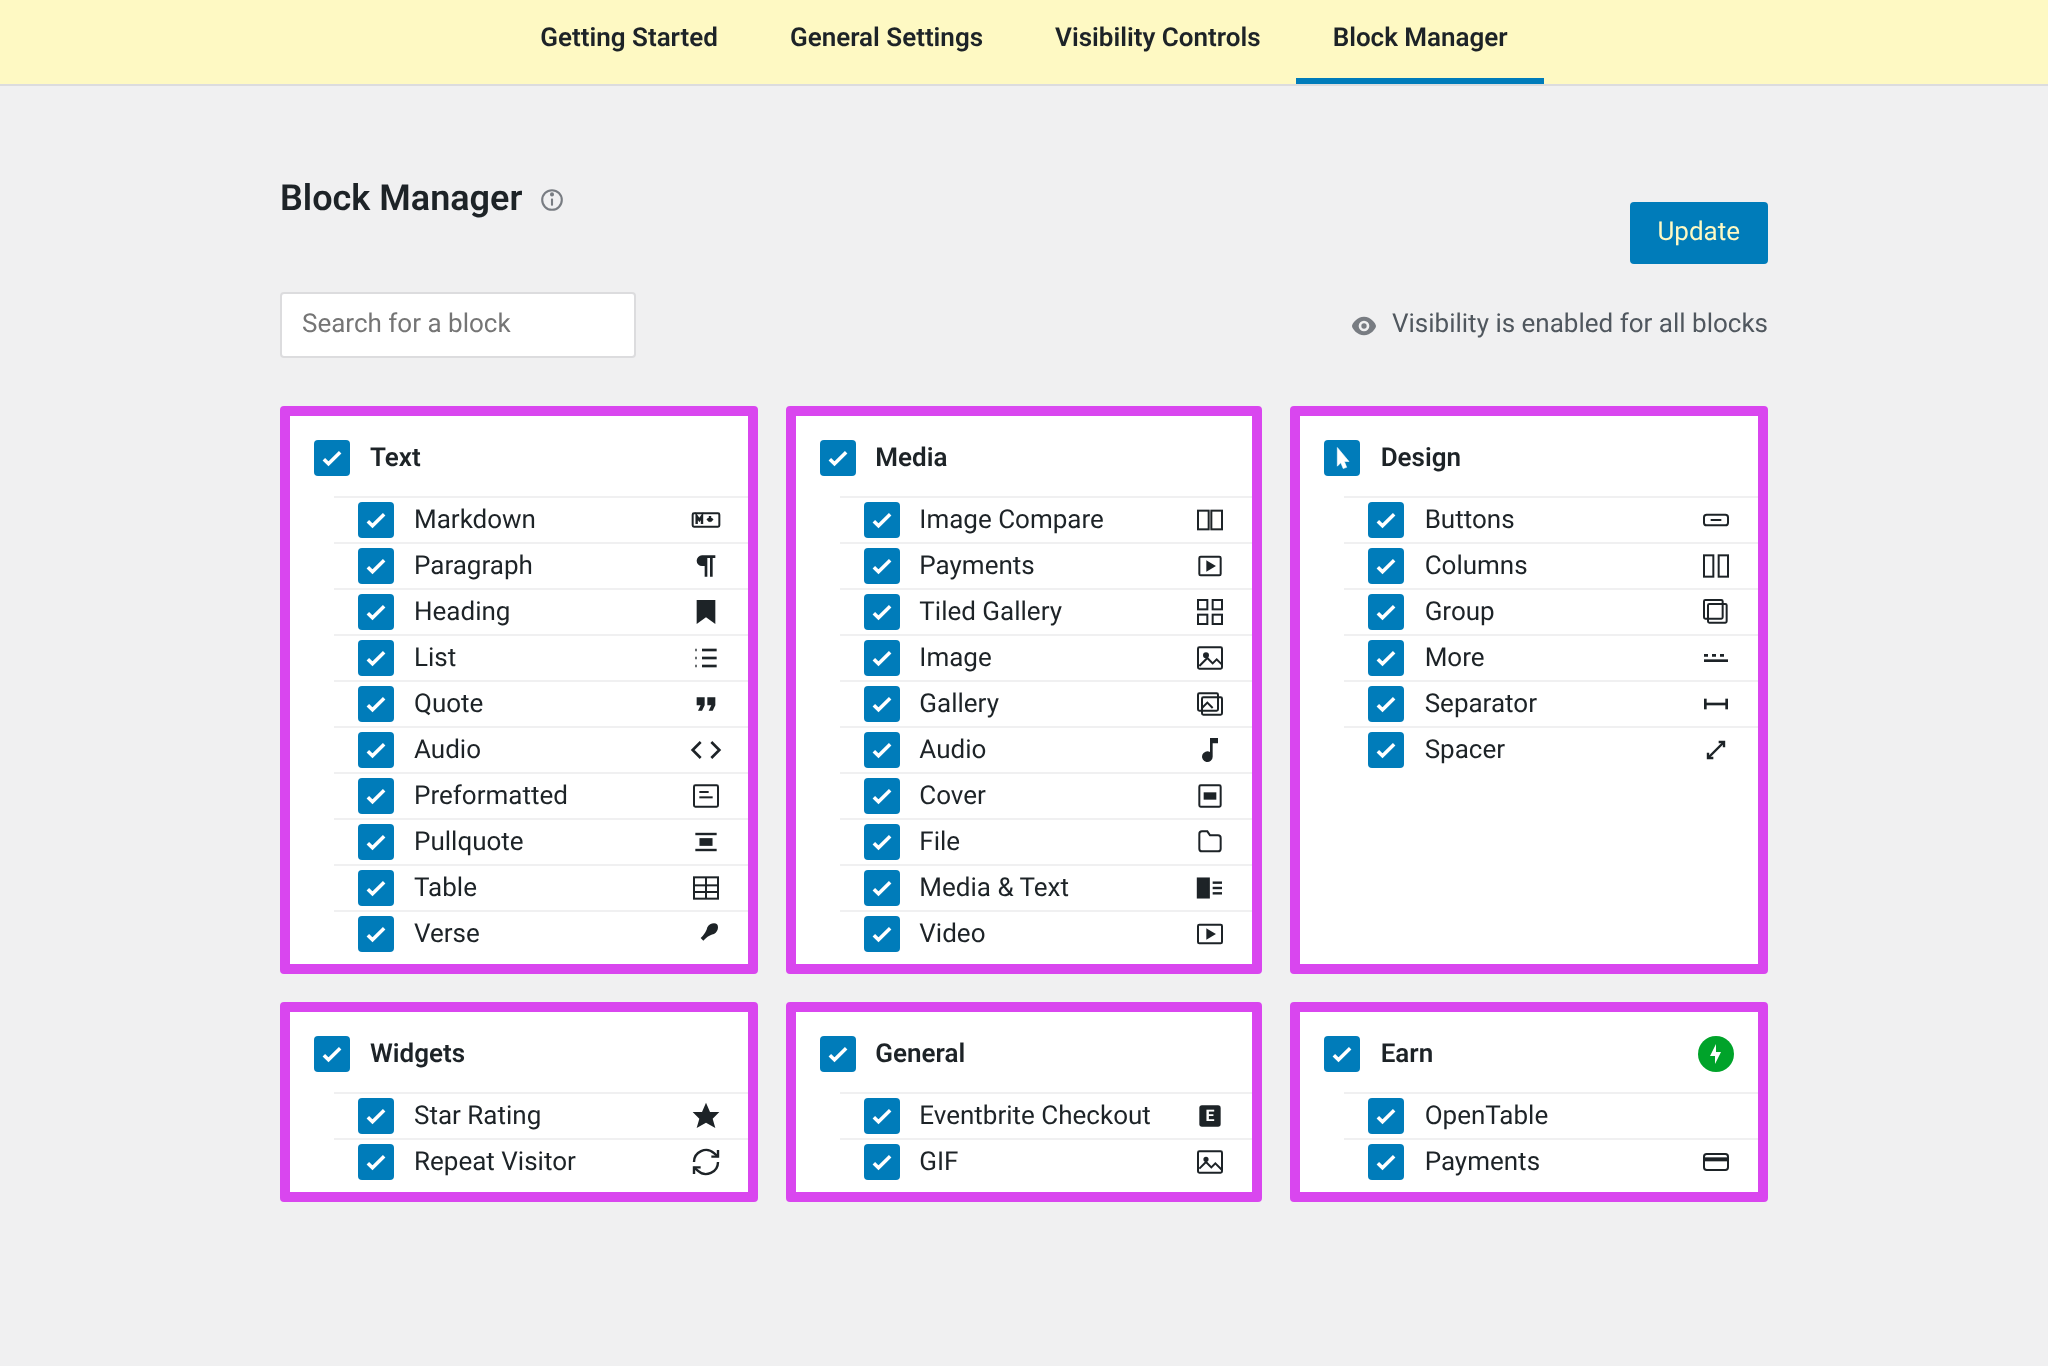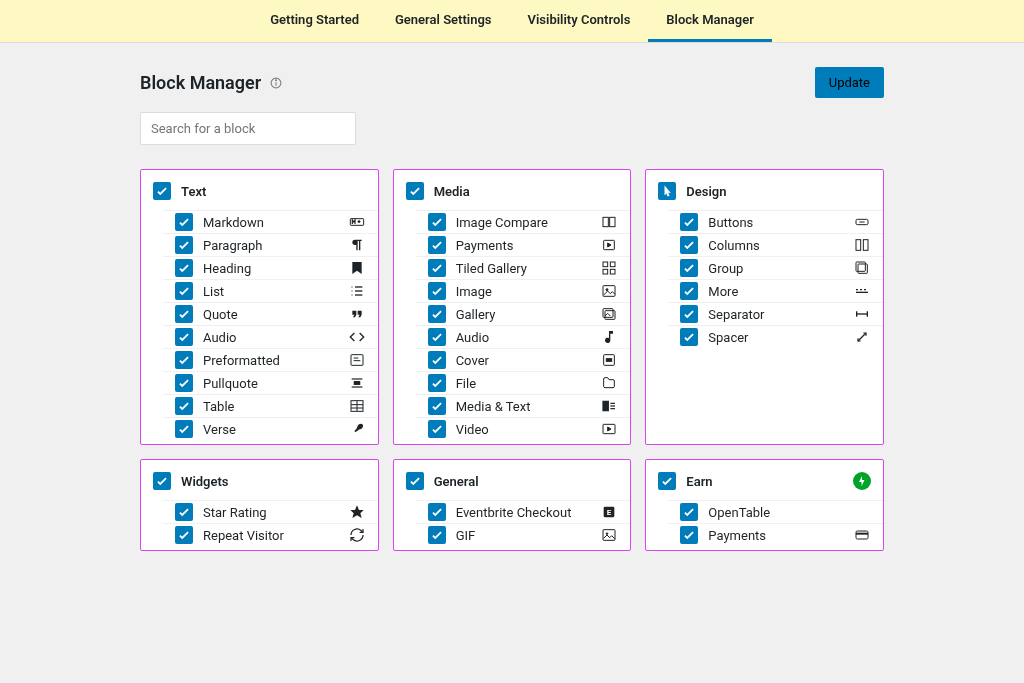--- a/index.html
+++ b/index.html
@@ -5,27 +5,27 @@
 * { box-sizing: border-box; margin: 0; padding: 0; font-family: -apple-system, BlinkMacSystemFont, "Segoe UI", Roboto, sans-serif; }
 body { background: #f0f0f1; color: #1d2327; }
 .tabs { background: #fef9c3; border-bottom: 1px solid #dcdcde; display: flex; justify-content: center; gap: 0; }
 .tab { padding: 12px 18px; font-size: 13px; font-weight: 600; color: #1d2327; cursor: pointer; border-bottom: 3px solid transparent; }
 .tab.active { border-bottom-color: #007cba; color: #1d2327; }
 .container { max-width: 744px; margin: 0 auto; padding: 24px 0 40px; }
 .header-row { display: flex; align-items: center; justify-content: space-between; margin-bottom: 14px; }
 .title-group { display: flex; align-items: center; gap: 8px; }
 .page-title { font-size: 18px; font-weight: 600; }
 .info-icon { width: 14px; height: 14px; display: inline-flex; }
-.btn-update { background: #007cba; color: #000000; border: none; padding: 8px 14px; font-size: 13px; border-radius: 2px; cursor: pointer; }
+.btn-update { background: #007cba; color: #fef9c3; border: none; padding: 8px 14px; font-size: 13px; border-radius: 2px; cursor: pointer; margin-top: 34px; }
 .second-row { display: flex; align-items: center; justify-content: space-between; margin-bottom: 24px; }
-.search-input { width: 216px; padding: 8px 10px; font-size: 13px; border: 1px solid #dcdcde; border-radius: 2px; background: #fff; }
+.search-input { width: 178px; padding: 8px 10px; font-size: 13px; border: 1px solid #dcdcde; border-radius: 2px; background: #fff; }
 .status-text { color: #50575e; font-size: 13px; display: flex; align-items: center; gap: 6px; }
 .eye-icon { width: 16px; height: 16px; display: inline-flex; }
 .grid { display: grid; grid-template-columns: repeat(3, 1fr); gap: 14px; }
-.card { background: #fff; border: 1px solid #d946ef; border-radius: 2px; padding: 12px 0 4px; }
+.card { background: #fff; border: 5px solid #d946ef; border-radius: 2px; padding: 12px 0 4px; }
 .card-header { display: flex; align-items: center; gap: 10px; padding: 0 12px 10px; }
 .card-header .cat-title { font-size: 13px; font-weight: 600; }
 .checkbox { width: 18px; height: 18px; background: #007cba; border-radius: 2px; display: inline-flex; align-items: center; justify-content: center; flex-shrink: 0; cursor: pointer; }
 .checkbox svg { width: 14px; height: 14px; }
 .cat-icon-design { width: 18px; height: 18px; background: #007cba; border-radius: 2px; display:inline-flex; align-items:center; justify-content:center; cursor:pointer; }
 .block-row { display: flex; align-items: center; padding: 2px 12px; border-top: 1px solid #f0f0f1; gap: 10px; margin-left: 22px; cursor: pointer; }
 .block-row .label { flex: 1; font-size: 13px; color: #1d2327; }
 .block-icon { width: 18px; height: 18px; display: inline-flex; align-items: center; justify-content: center; }
 .block-icon svg { width: 16px; height: 16px; }
 .earn-icon { width: 18px; height: 18px; background:#00a32a; border-radius:50%; display:inline-flex; align-items:center; justify-content:center; }
@@ -50,20 +50,28 @@
             <line x1="10" y1="9" x2="10" y2="14"></line>
             <circle cx="10" cy="6" r="0.7" fill="#787c82"></circle>
           </svg>
       </span>
     </div>
     <button class="btn-update">Update</button>
   </div>
 
   <div class="second-row">
     <input class="search-input" placeholder="Search for a block" style="">
+    <div class="status-text">
+      <span class="eye-icon">
+        <svg viewBox="0 0 24 24" fill="#787c82">
+            <path d="M12 5c-5 0-9 5-9 7s4 7 9 7 9-5 9-7-4-7-9-7zm0 11a4 4 0 110-8 4 4 0 010 8zm0-6a2 2 0 100 4 2 2 0 000-4z"></path>
+          </svg>
+      </span>
+      <span>Visibility is enabled for all blocks</span>
+    </div>
   </div>
 
   <div class="grid" id="grid">
       <div class="card">
         <div class="card-header">
           <span class="checkbox">
             <svg viewBox="0 0 24 24" fill="none" stroke="#fff" stroke-width="3">
               <polyline points="5 13 9 17 19 7"></polyline>
             </svg>
           </span>

